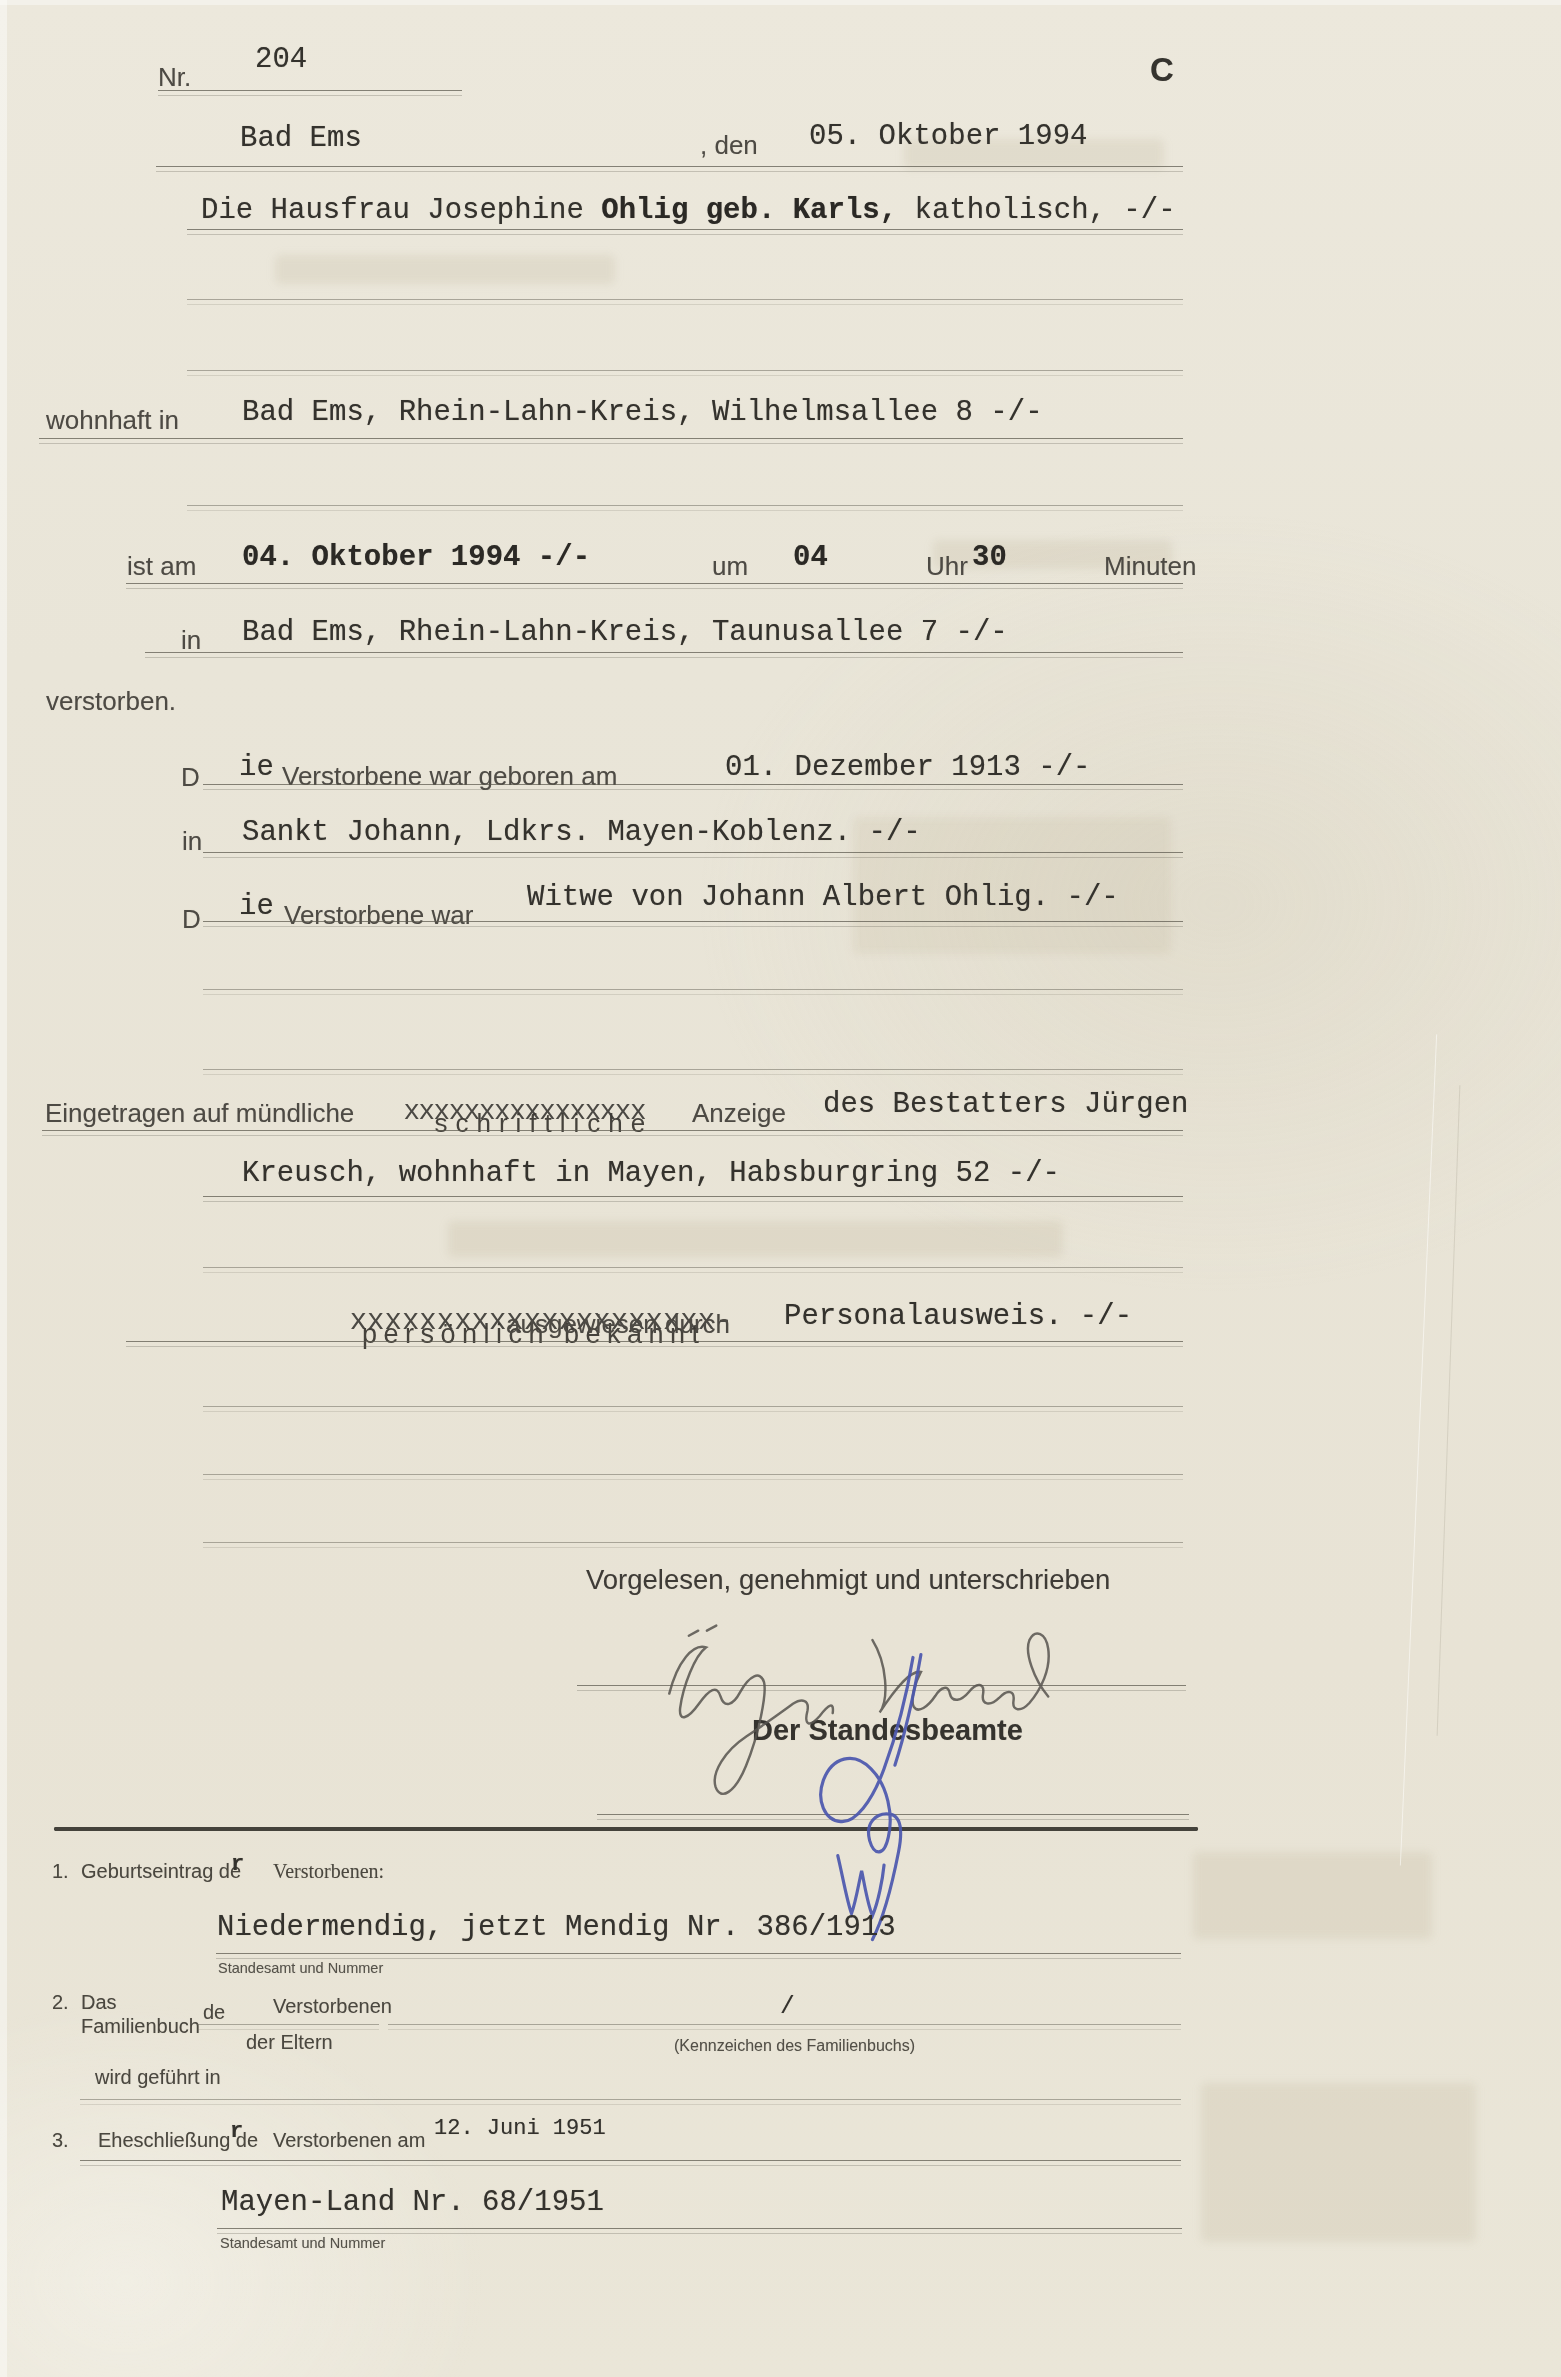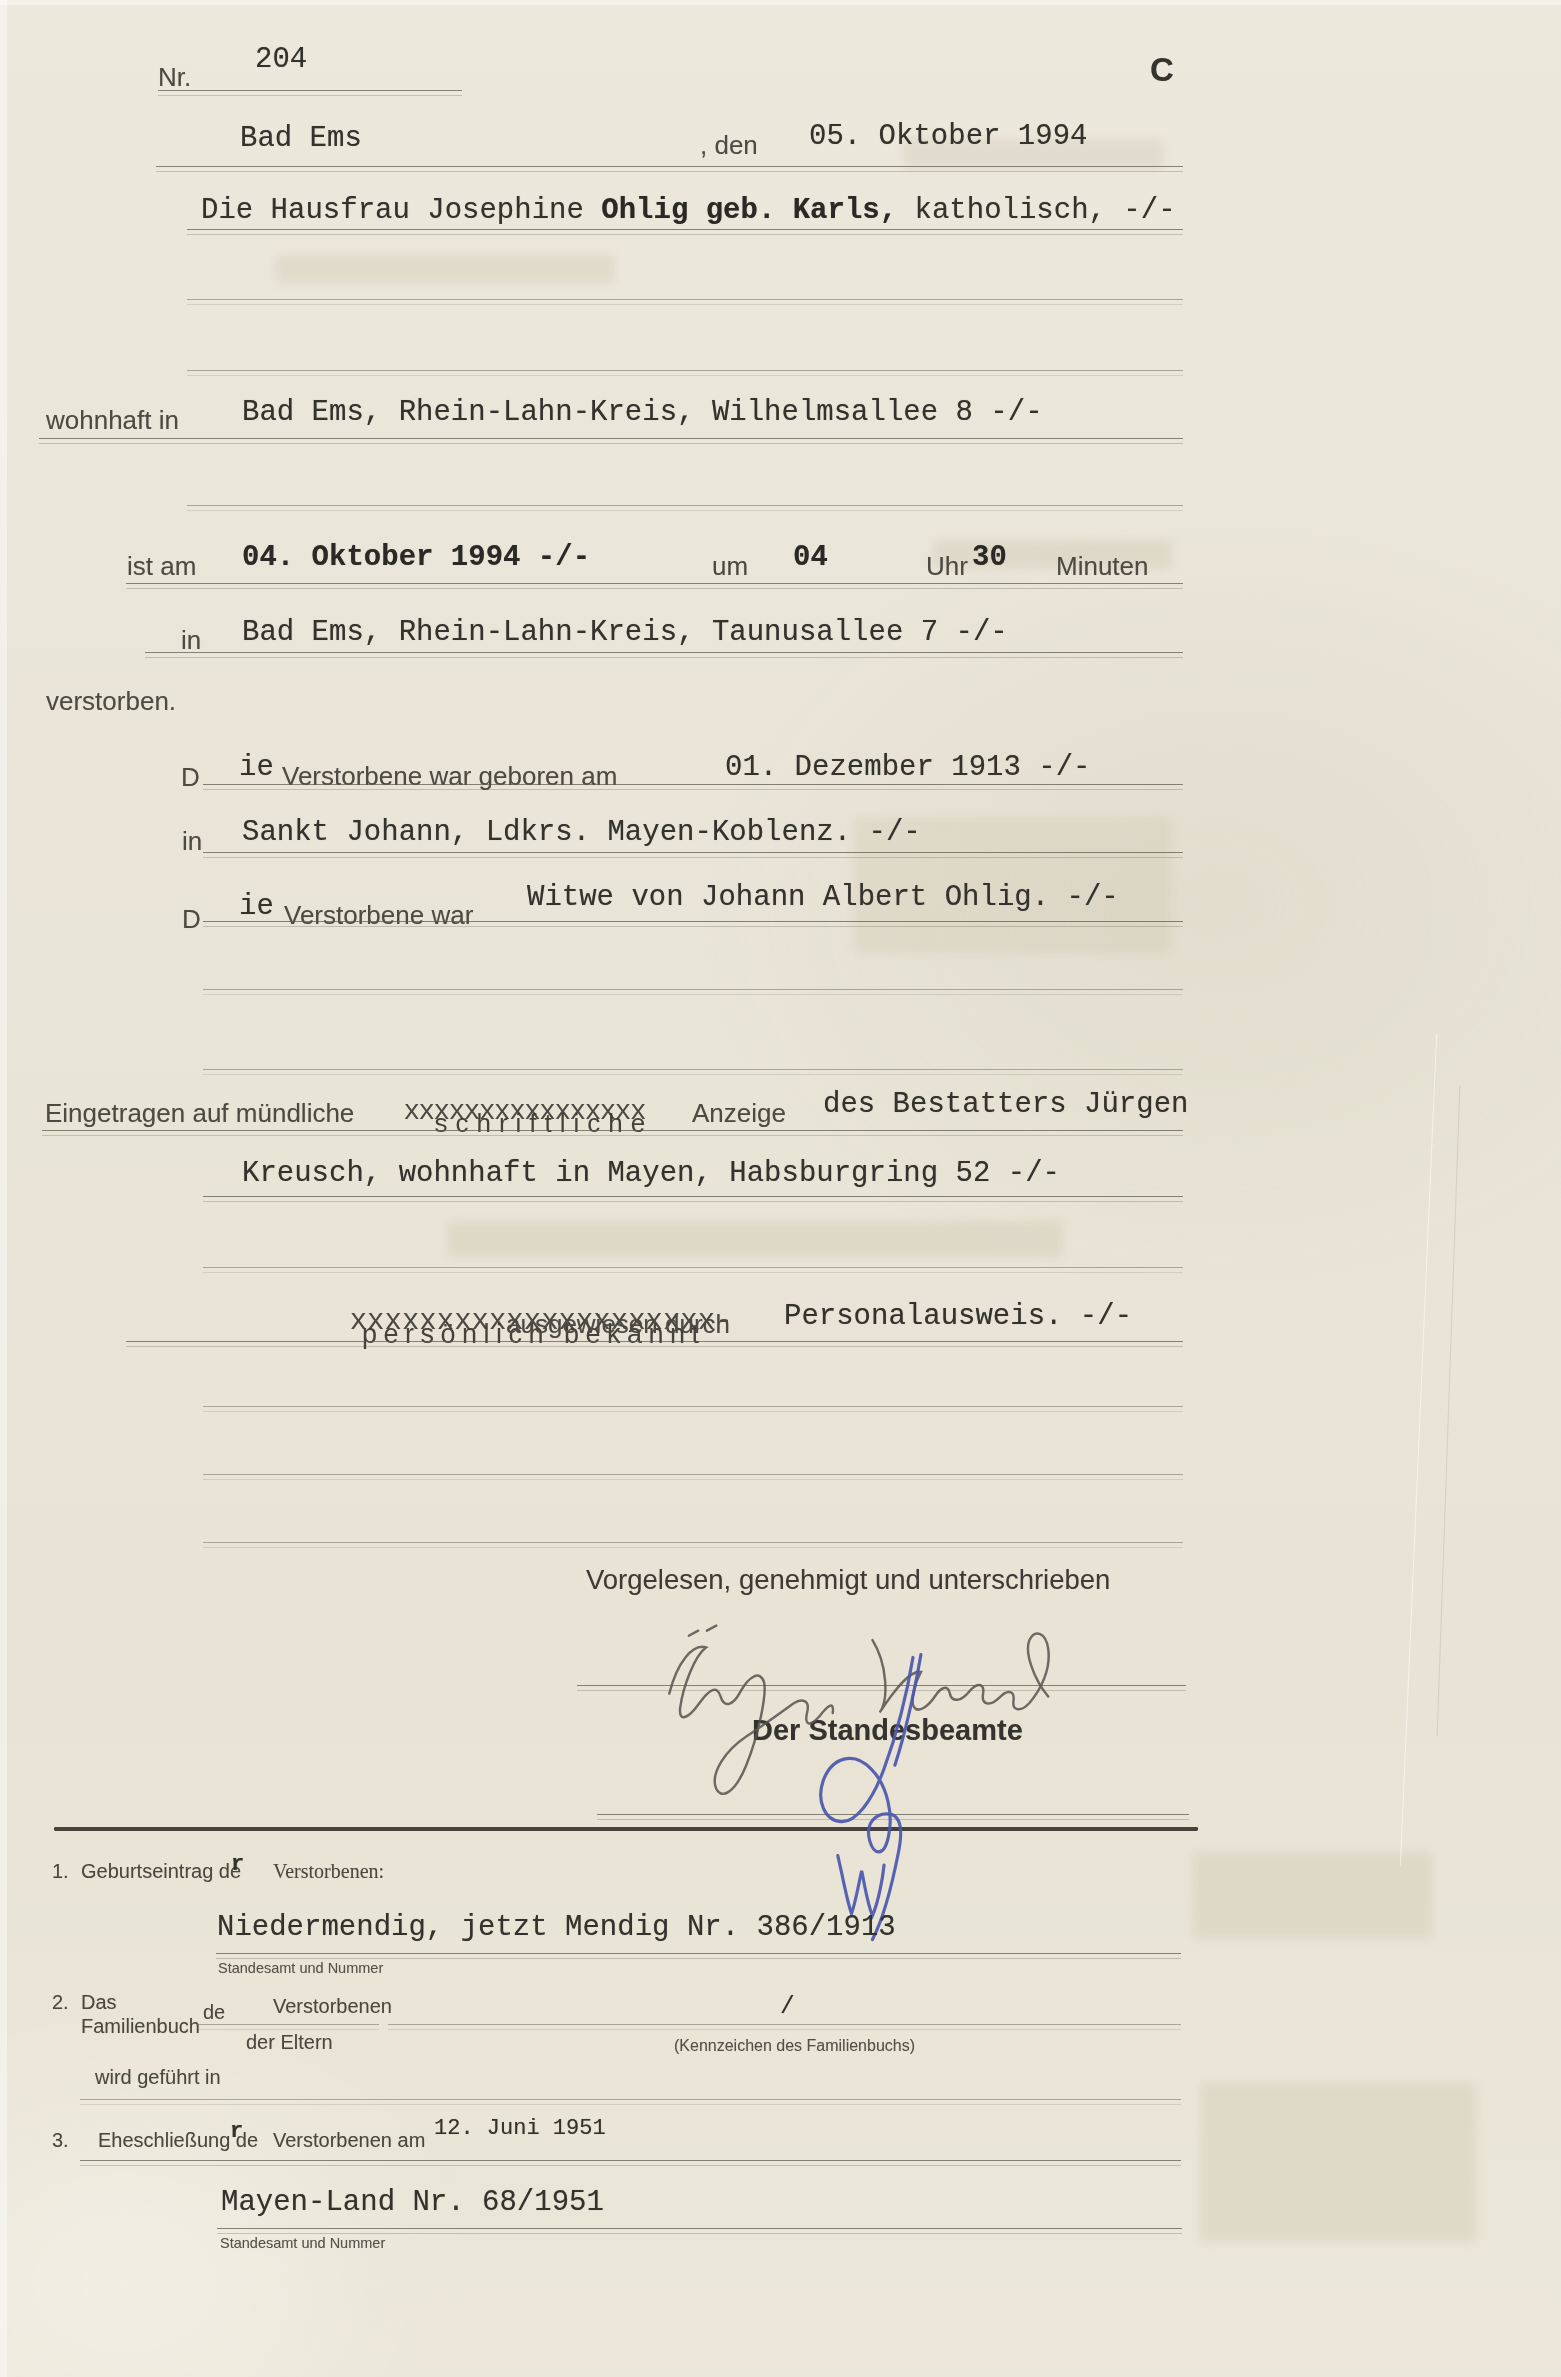--- a/index.html
+++ b/index.html
@@ -87,21 +87,21 @@
 <div class="rule" style="left:39px;top:438px;width:1144px;"></div>
 <div class="rule soft" style="left:187px;top:505px;width:996px;"></div>
 
 
 <span class="a p" style="left:127px;top:551px;">ist am</span>
 <span class="a t b" style="left:242px;top:541px;">04. Oktober 1994 -/-</span>
 <span class="a p" style="left:712px;top:551px;">um</span>
 <span class="a t b" style="left:793px;top:541px;">04</span>
 <span class="a p" style="left:926px;top:551px;">Uhr</span>
 <span class="a t b" style="left:972px;top:541px;">30</span>
-<span class="a p" style="left:1056px;top:551px;">Minuten</span>
+<span class="a p" style="left:1104px;top:551px;">Minuten</span>
 <div class="rule" style="left:126px;top:583px;width:1057px;"></div>
 
 
 <span class="a p" style="left:181px;top:625px;">in</span>
 <span class="a t" style="left:242px;top:616px;">Bad Ems, Rhein-Lahn-Kreis, Taunusallee 7 -/-</span>
 <div class="rule" style="left:145px;top:652px;width:1038px;"></div>
 <span class="a p" style="left:46px;top:686px;">verstorben.</span>
 
 
 <span class="a p" style="left:181px;top:762px;">D</span>

